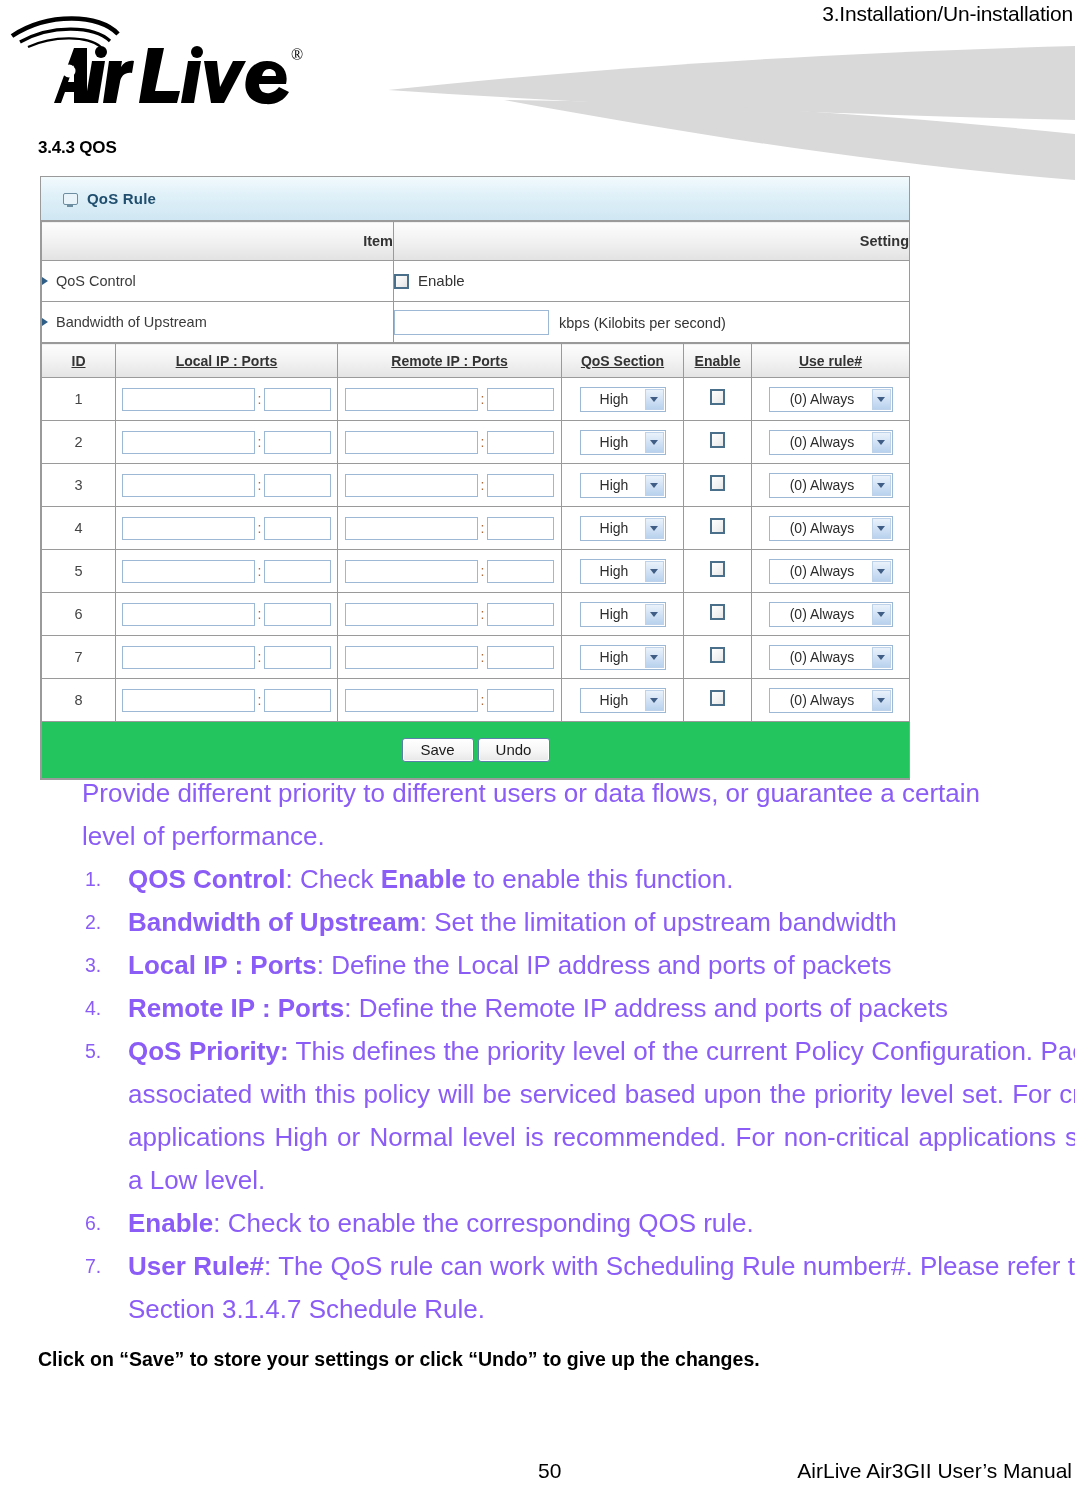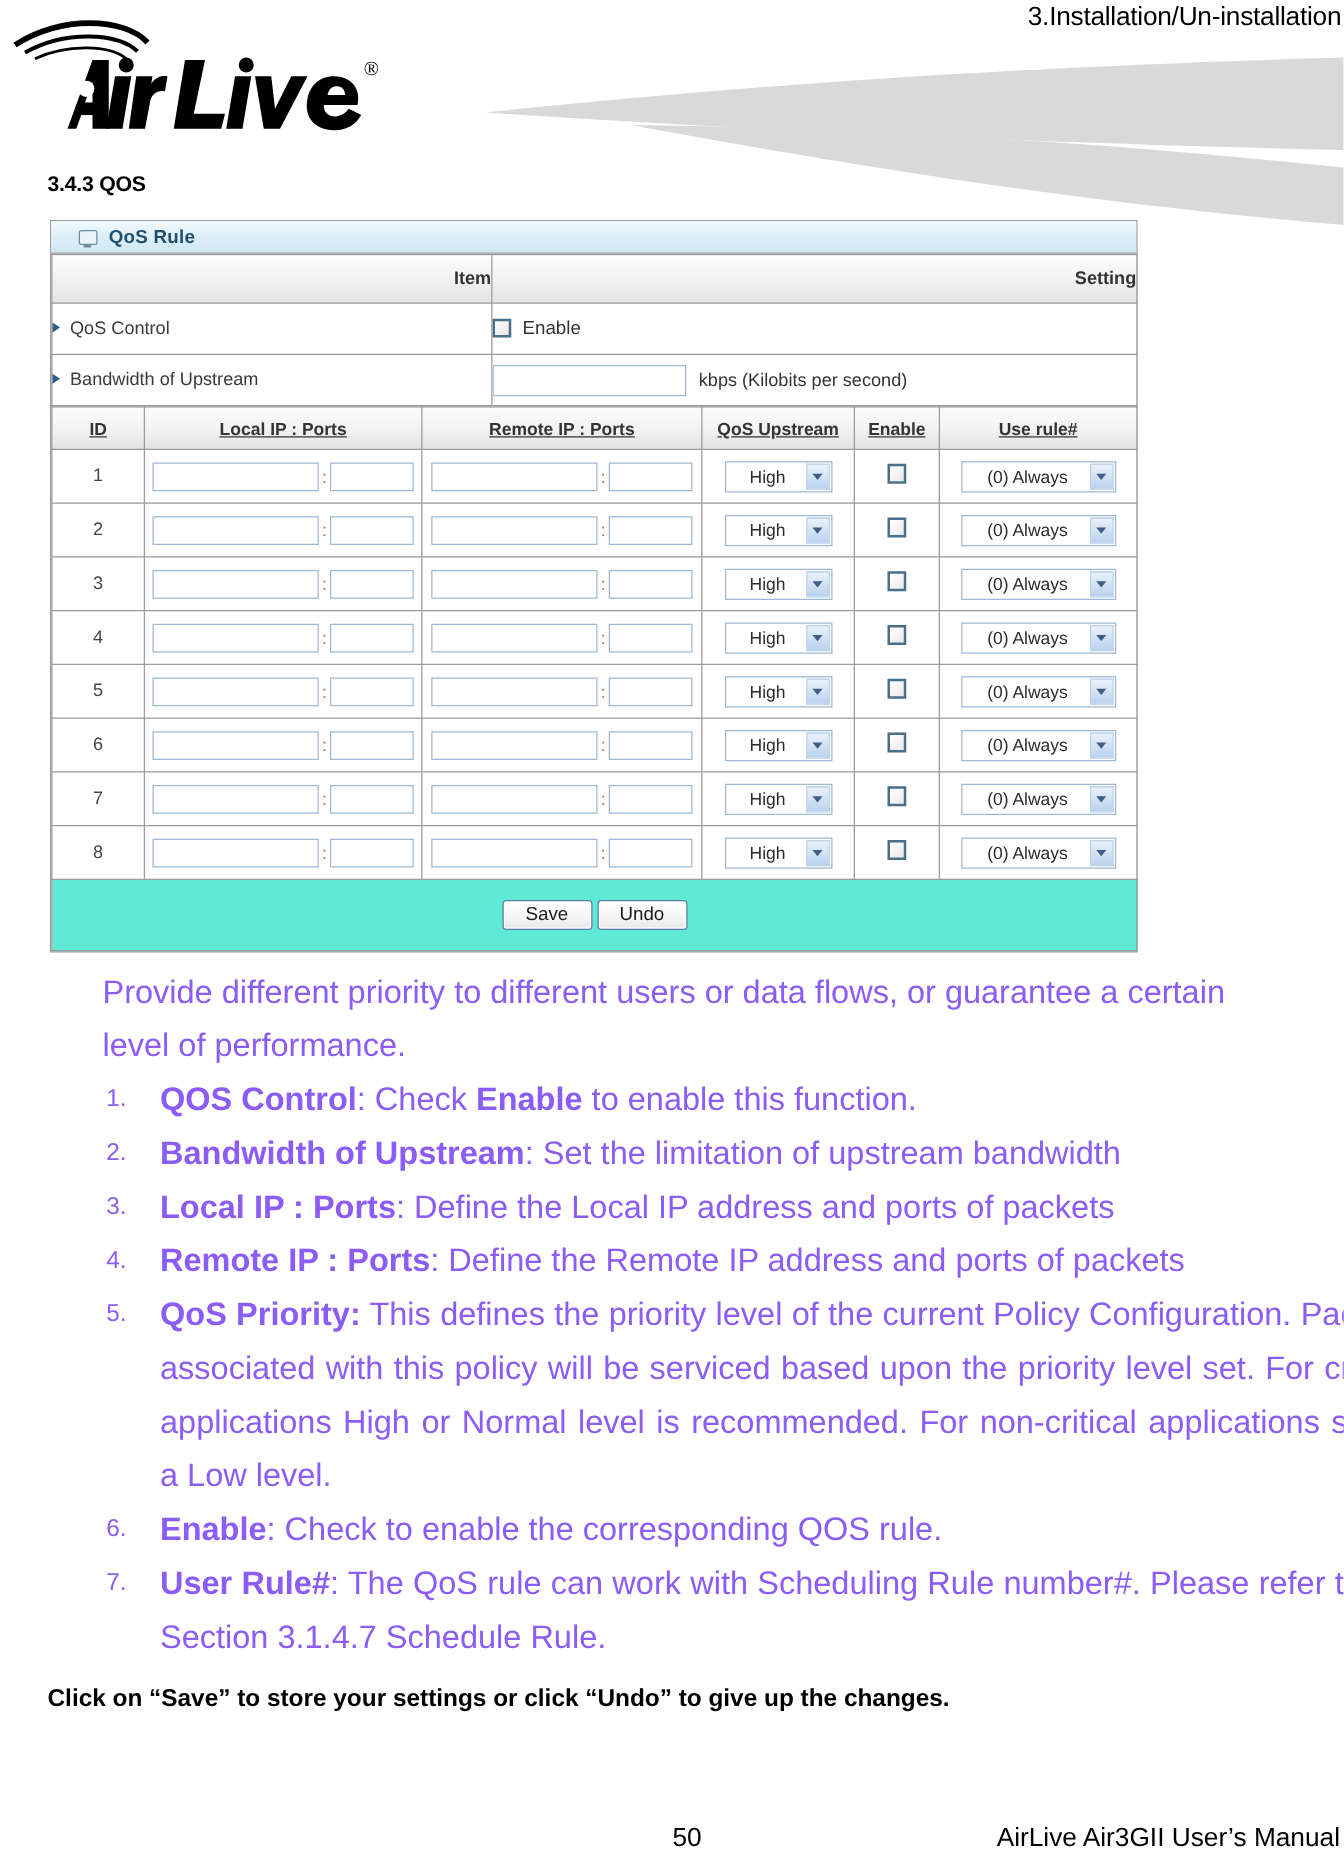--- a/index.html
+++ b/index.html
@@ -63,21 +63,21 @@
   .qos-panel {
     position: absolute;
     left: 40px;
     top: 176px;
     width: 870px;
     border: 1px solid #9a9a9a;
     background: #fff;
     box-sizing: border-box;
   }
   .panel-bar {
-    height: 26px;
+    height: 44px;
     background: linear-gradient(to bottom, #f2fafd 0%, #dff0f8 45%, #cfe7f3 100%);
     border-bottom: 1px solid #9a9a9a;
     display: flex;
     align-items: center;
     padding-left: 22px;
     box-sizing: border-box;
   }
   .panel-bar .mon-icon {
     width: 13px;
     height: 10px;
@@ -255,21 +255,21 @@
     border: 2px solid #4a6f8a;
     background: linear-gradient(135deg,#ffffff 0%, #f2f2f2 60%, #e6e6e6 100%);
     box-sizing: border-box;
   }
   .center { text-align: center; }
 
   .btn-row td {
     height: 56px;
     text-align: center;
     vertical-align: middle;
-    background: #5eead4;
+    background: #22c55e;
   }
   .btn {
     display: inline-block;
     min-width: 52px;
     padding: 2px 9px 3px;
     margin: 0 2px;
     font-size: 15px;
     color: #1a1a1a;
     border: 1px solid #5a7fa8;
     border-radius: 3px;
@@ -432,21 +432,21 @@
         <col style="width:224px">
       <col style="width:122px">
         <col style="width:68px">
         <col style="width:158px">
     </colgroup>
     <thead>
       <tr>
         <th class="rule-hdr">ID</th>
         <th class="rule-hdr">Local IP : Ports</th>
         <th class="rule-hdr">Remote IP : Ports</th>
-        <th class="rule-hdr">QoS Upstream</th>
+        <th class="rule-hdr">QoS Section</th>
         <th class="rule-hdr">Enable</th>
         <th class="rule-hdr">Use rule#</th>
       </tr>
     </thead>
     <tbody id="rules-body">
         <tr class="rule-row">
           <td class="id-cell">1</td>
           <td>
             <div class="ipports">
               <span class="txtbox ipbox"></span>

